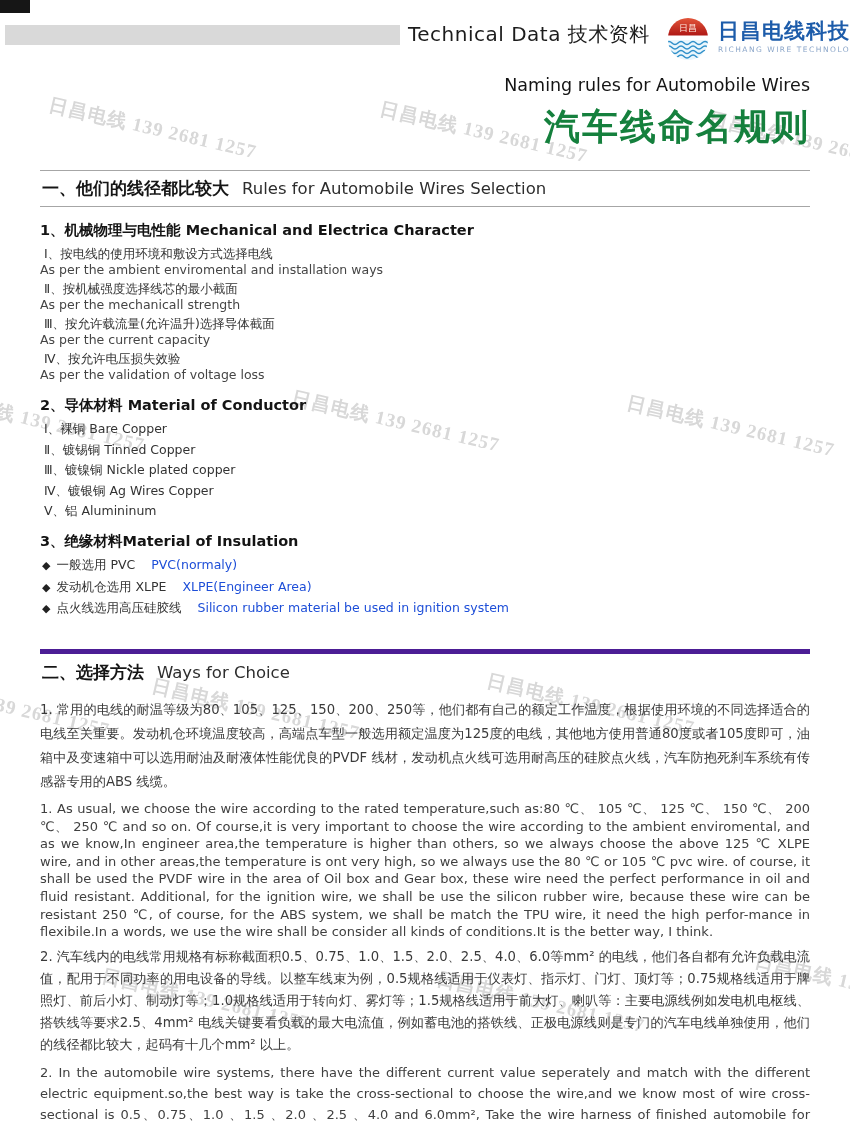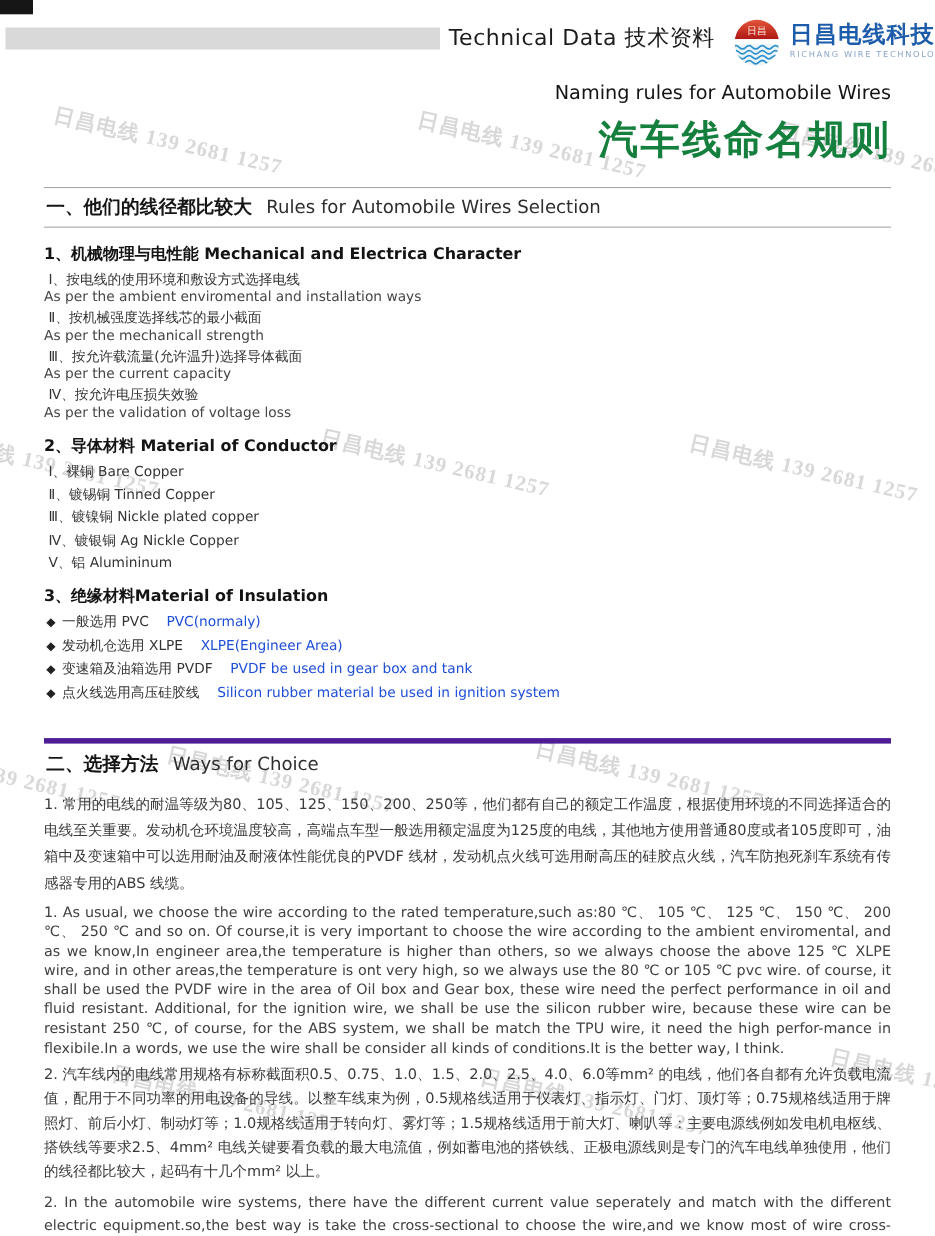--- a/index.html
+++ b/index.html
@@ -125,32 +125,29 @@
     </div>
     <div class="mech-item">
       <div class="mech-zh">Ⅳ、按允许电压损失效验</div>
       <div class="mech-en">As per the validation of voltage loss</div>
     </div>
 
     <div class="sub-title">2、导体材料 Material of Conductor</div>
     <div class="cond-item">Ⅰ、裸铜 Bare Copper</div>
     <div class="cond-item">Ⅱ、镀锡铜 Tinned Copper</div>
     <div class="cond-item">Ⅲ、镀镍铜 Nickle plated copper</div>
-    <div class="cond-item">Ⅳ、镀银铜 Ag Nickle Copper</div>
+    <div class="cond-item">Ⅳ、镀银铜 Ag Wires Copper</div>
     <div class="cond-item">Ⅴ、铝 Alumininum</div>
 
     <div class="sub-title">3、绝缘材料Material of Insulation</div>
     <div class="ins-item">
       <span class="ins-bullet">◆</span><span class="ins-zh">一般选用 PVC</span><span class="ins-en">PVC(normaly)</span>
     </div>
     <div class="ins-item">
       <span class="ins-bullet">◆</span><span class="ins-zh">发动机仓选用 XLPE</span><span class="ins-en">XLPE(Engineer Area)</span>
-    </div>
-    <div class="ins-item">
-      <span class="ins-bullet">◆</span><span class="ins-zh">变速箱及油箱选用 PVDF</span><span class="ins-en">PVDF be used in gear box and tank</span>
     </div>
     <div class="ins-item">
       <span class="ins-bullet">◆</span><span class="ins-zh">点火线选用高压硅胶线</span><span class="ins-en">Silicon rubber material be used in ignition system</span>
     </div>
 
     <div class="sec-head sec2-head">
       <span class="sec-zh">二、选择方法</span><span class="sec-en">Ways for Choice</span>
     </div>
 
     <div class="para para-zh1">1.  常用的电线的耐温等级为80、105、125、150、200、250等，他们都有自己的额定工作温度，根据使用环境的不同选择适合的电线至关重要。发动机仓环境温度较高，高端点车型一般选用额定温度为125度的电线，其他地方使用普通80度或者105度即可，油箱中及变速箱中可以选用耐油及耐液体性能优良的PVDF 线材，发动机点火线可选用耐高压的硅胶点火线，汽车防抱死刹车系统有传感器专用的ABS 线缆。</div>

